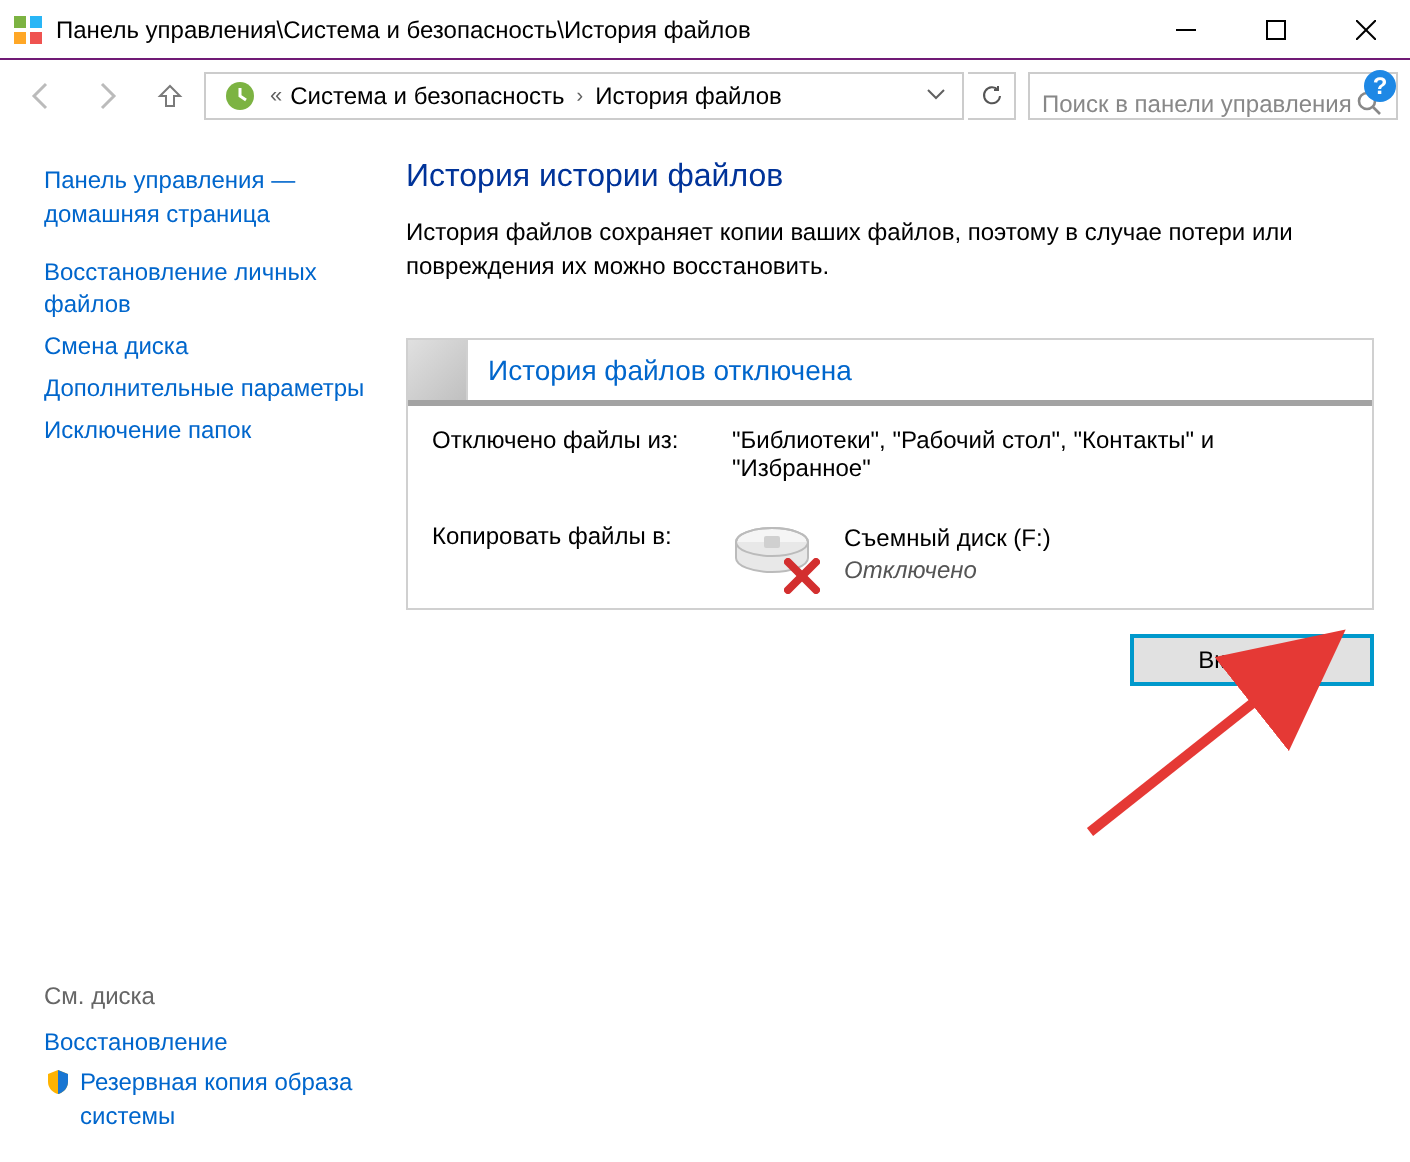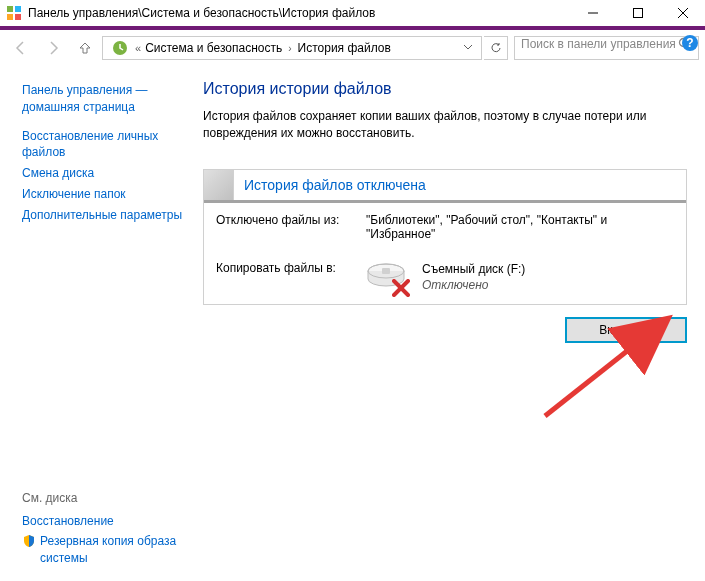--- a/index.html
+++ b/index.html
@@ -1,39 +1,39 @@
 <!DOCTYPE html>
 <html><head>
   <meta charset="utf-8">
   <style>
     * { box-sizing: border-box; margin: 0; padding: 0; font-family: "Segoe UI", Tahoma, sans-serif; }
     body { background: #fff; width: 705px; height: 581px; overflow: hidden; position: relative; }
     
-    .titlebar { height: 30px; background: #fff; border-bottom: 4px solid #701a75; display: flex; align-items: center; padding-left: 6px; }
+    .titlebar { height: 30px; background: #fff; border-bottom: 1px solid #701a75; display: flex; align-items: center; padding-left: 6px; }
     .titlebar-icon { width: 16px; height: 16px; margin-right: 6px; }
     .titlebar-text { font-size: 12px; color: #000; flex: 1; }
     .titlebar-controls { display: flex; height: 100%; }
     .tb-btn { width: 45px; height: 100%; display: flex; align-items: center; justify-content: center; cursor: pointer; }
     .tb-btn svg { width: 10px; height: 10px; }
     
     .toolbar { height: 36px; display: flex; align-items: center; padding: 0 6px; gap: 2px; }
     .nav-btn { width: 30px; height: 28px; display: flex; align-items: center; justify-content: center; color: #7a7a7a; cursor: pointer; }
     .nav-btn.disabled { opacity: 0.5; }
     .nav-btn svg { width: 16px; height: 16px; }
     
     .addr-icon { width: 18px; height: 18px; margin: 0 4px; }
     .chevrons { color: #606060; font-size: 11px; margin: 0 2px; }
     
     .address-bar { flex: 1; height: 24px; border: 1px solid #cccccc; display: flex; align-items: center; padding: 0 4px; font-size: 12px; background: #fff; }
     .breadcrumb-seg { color: #000; padding: 0 2px; }
     .breadcrumb-arrow { color: #606060; padding: 0 4px; font-size: 10px; }
     .addr-dropdown { margin-left: auto; color: #606060; cursor: pointer; padding: 0 4px; }
     .refresh-btn { width: 24px; height: 24px; border: 1px solid #ccc; border-left: none; display: flex; align-items: center; justify-content: center; cursor: pointer; }
     
-    .search-bar { width: 185px; height: 24px; border: 1px solid #cccccc; margin-left: 4px; display: flex; align-items: flex-start; padding: 0 6px; font-size: 12px; color: #888; }
+    .search-bar { width: 185px; height: 24px; border: 1px solid #cccccc; margin-left: 4px; display: flex; align-items: flex-end; padding: 0 6px; font-size: 12px; color: #888; }
     .search-bar .search-text { flex: 1; }
     .search-bar svg { width: 14px; height: 14px; color: #888; }
     
     .main-area { display: flex; height: calc(100% - 66px); }
     
     .sidebar { width: 195px; padding: 14px 10px 10px 22px; position: relative; }
     .sidebar-link { color: #0066cc; font-size: 12px; line-height: 1.4; padding: 2px 0; cursor: pointer; display: block; }
     .sidebar-gap { height: 8px; }
     
     .sidebar-bottom { position: absolute; bottom: 12px; left: 22px; right: 10px; }
@@ -151,22 +151,22 @@
     <a class="sidebar-link">
       <span>Панель управления —</span><br>
       <span>домашняя страница</span>
     </a>
     <div class="sidebar-gap"></div>
     <a class="sidebar-link">
       <span>Восстановление личных</span><br>
       <span>файлов</span>
     </a>
     <a class="sidebar-link">Смена диска</a>
+    <a class="sidebar-link">Дополнительные параметры</a>
     <a class="sidebar-link">Исключение папок</a>
-    <a class="sidebar-link">Дополнительные параметры</a>
 
     <div class="sidebar-bottom">
       <div class="see-also">См. диска</div>
       <a class="sidebar-link">Восстановление</a>
       <div class="bottom-link">
         <svg class="shield-icon" viewBox="0 0 14 14">
           <path d="M7 1 L12 3 L12 7 C12 10 9.5 12.5 7 13 C4.5 12.5 2 10 2 7 L2 3 Z" fill="#ffb300"></path>
           <path d="M7 1 L12 3 L12 7 C12 10 9.5 12.5 7 13 L7 1 Z" fill="#1976d2"></path>
         </svg>
         <a class="sidebar-link" style="padding:0">

